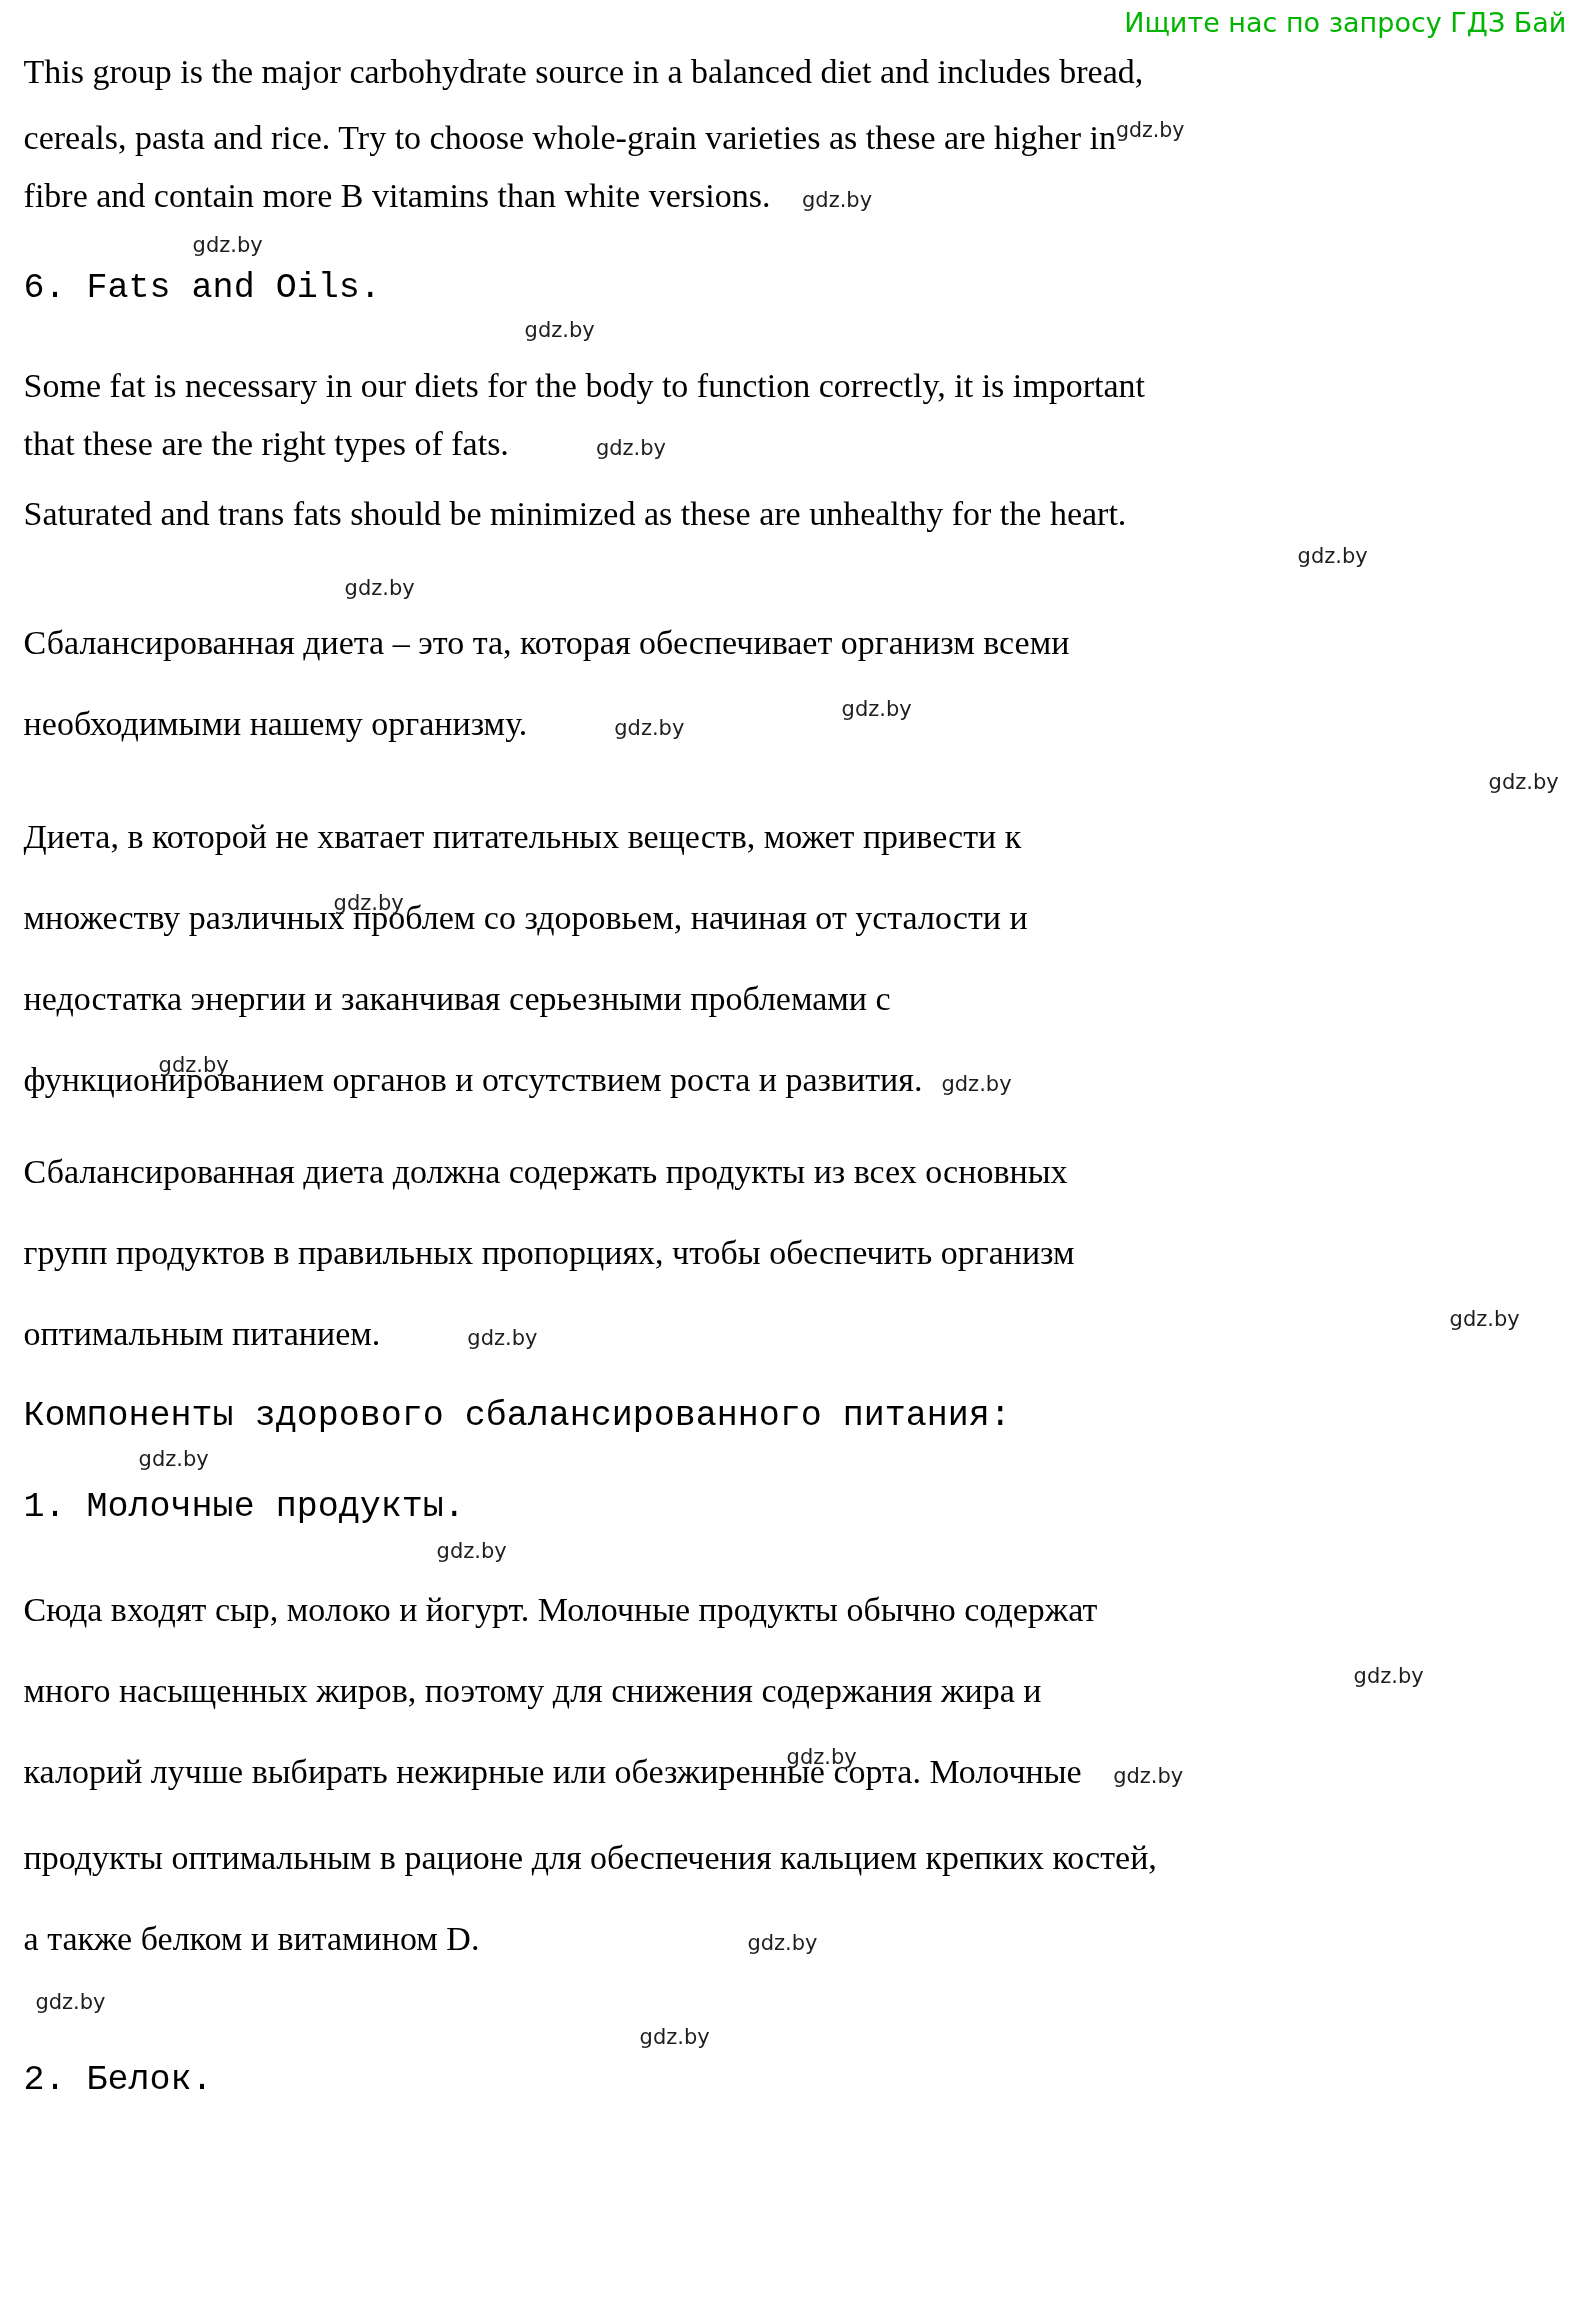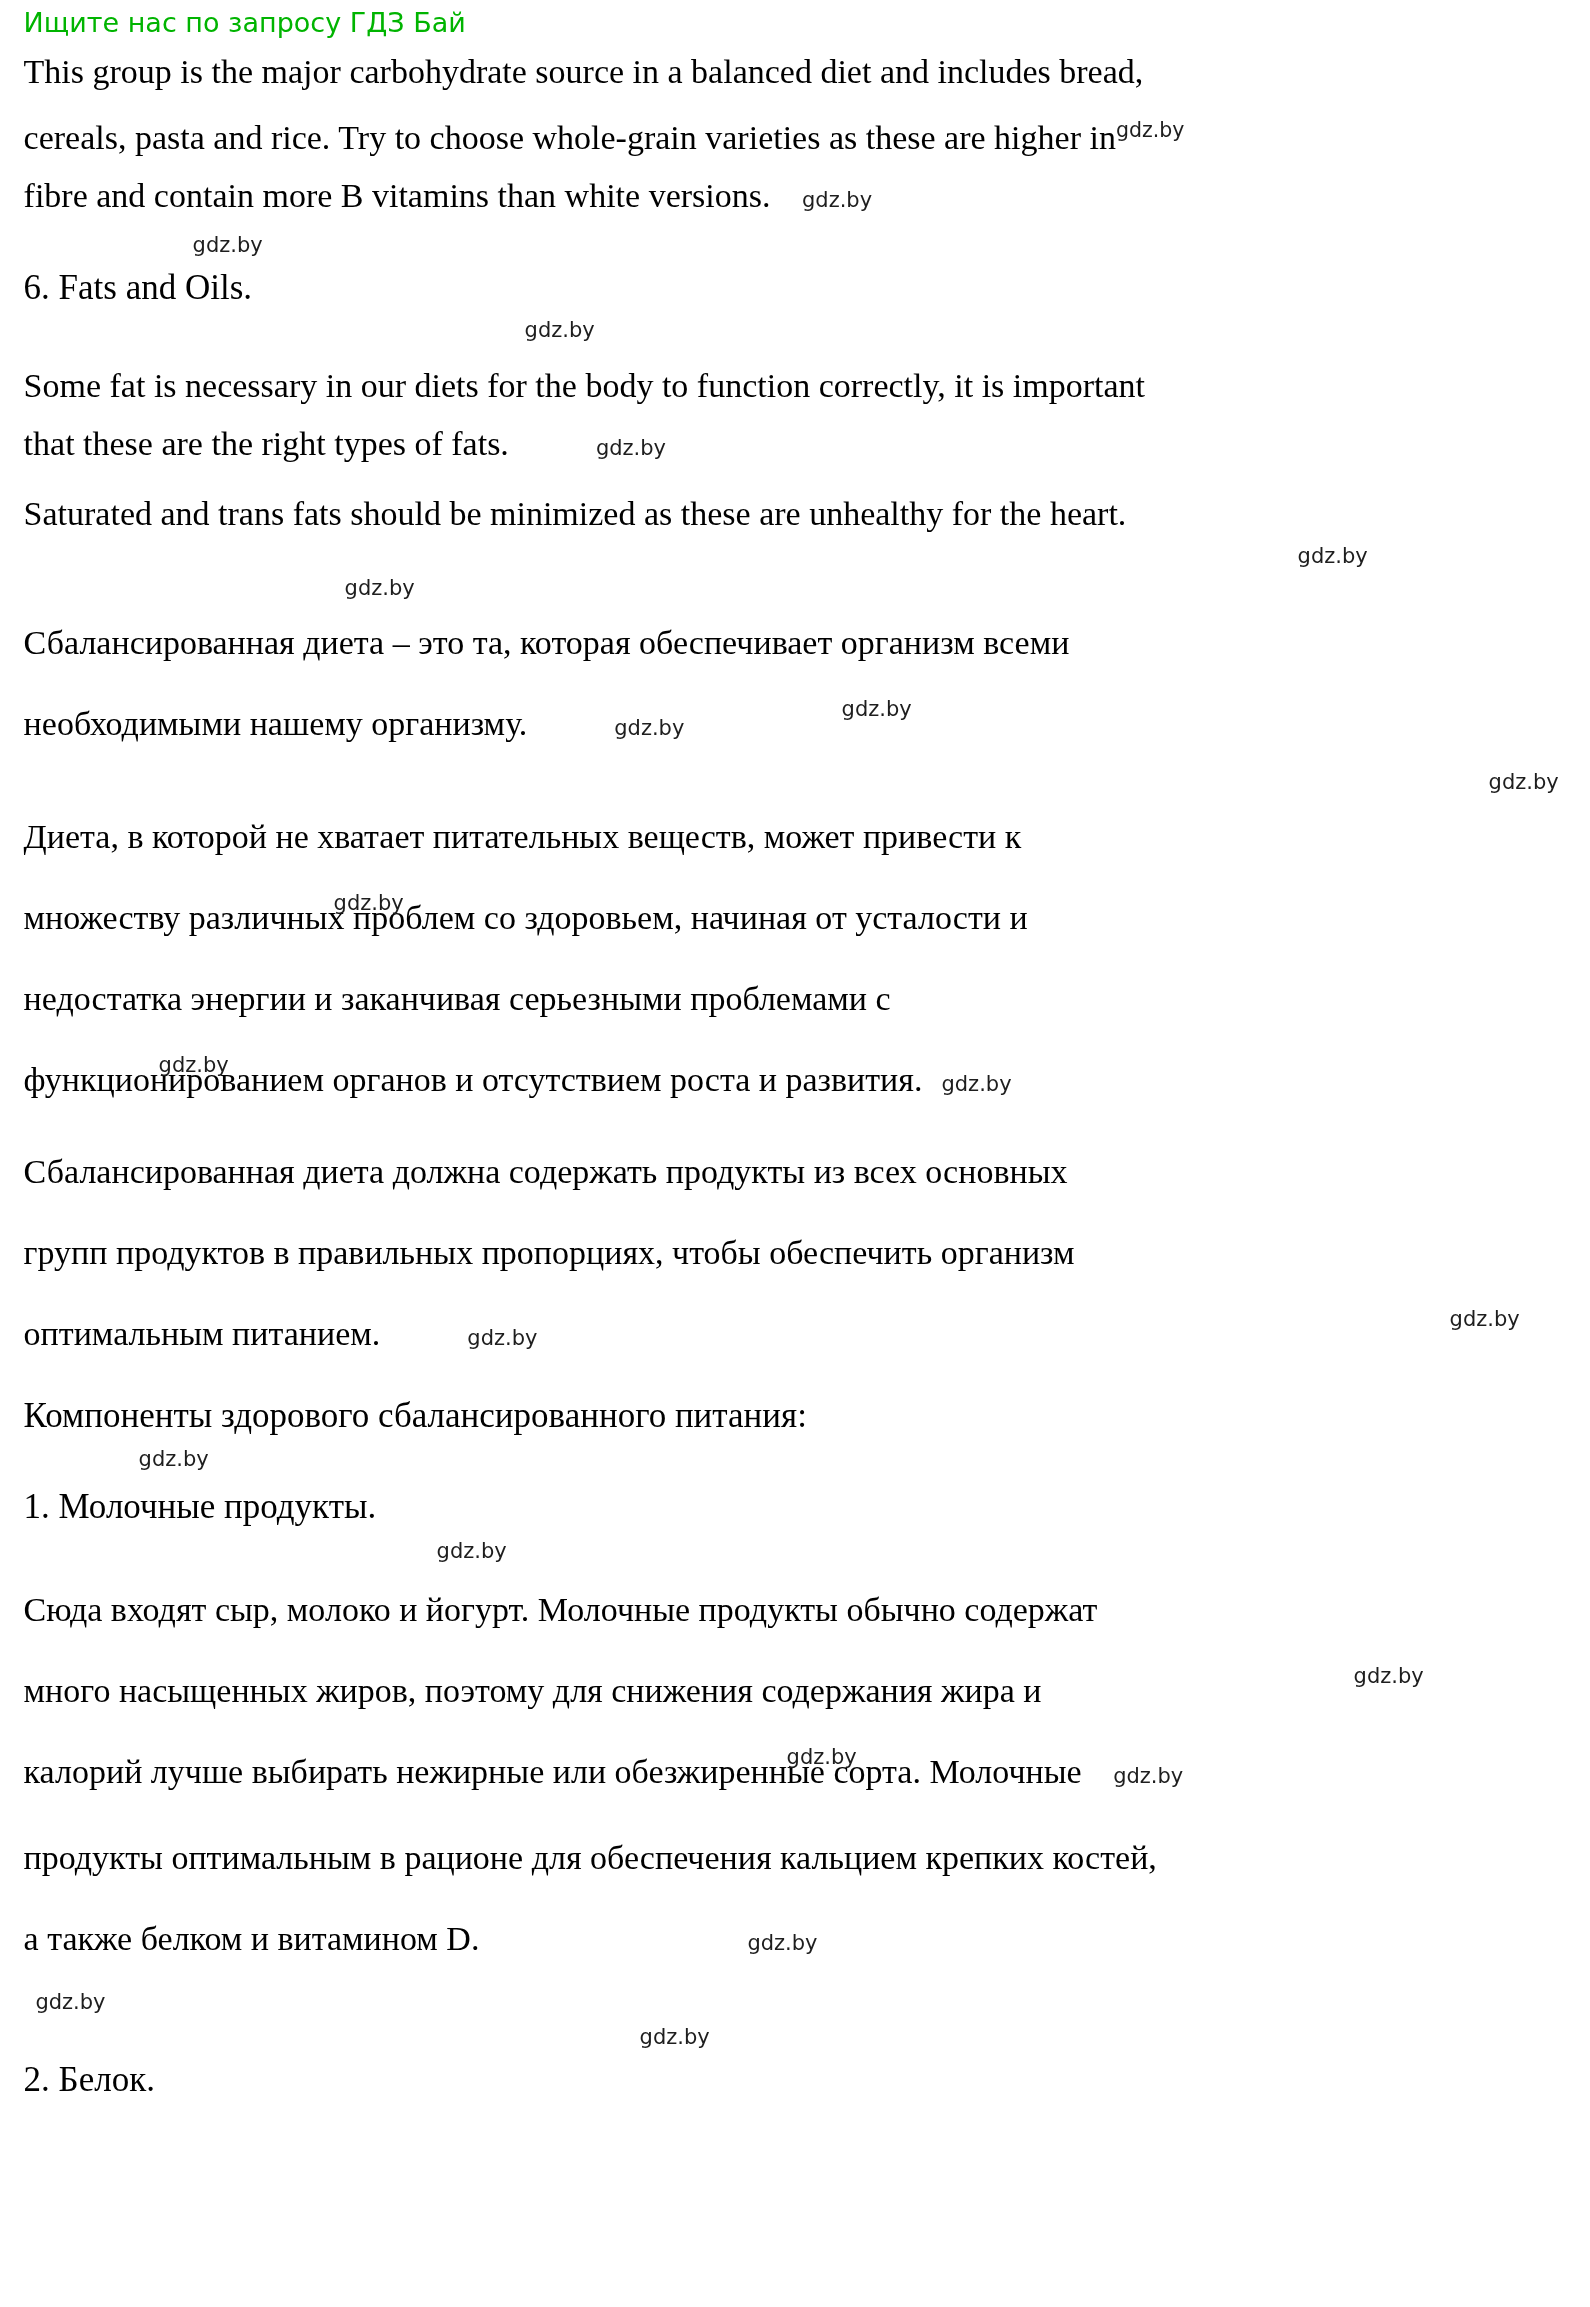--- a/index.html
+++ b/index.html
@@ -11,30 +11,30 @@
   .page {
     box-sizing: border-box;
     width: 1590px;
     height: 2307px;
     padding: 4.7px 23.6px 7.9px 23.6px;
     display: flex;
     flex-direction: column;
     overflow: hidden;
   }
   .promo {
-    text-align: left;
+    text-align: right;
     font-family: "DejaVu Sans", sans-serif;
     font-size: 27px;
     line-height: 35px;
     color: var(--green, #00b400);
   }
   .para { position: relative; margin: 0; }
   .en   { font-size: 34px; line-height: 58px; }
   .ru   { font-size: 34px; line-height: 81px; }
-  .heading { font-size: 35px; line-height: 58px; }
+  .heading { font-size: 35px; line-height: 58px; font-family: Liberation Mono, monospace; }
   .line { display: block; white-space: nowrap; }
   .wm {
     font-family: "DejaVu Sans", sans-serif;
     font-size: 21px;
     color: var(--wm, #1e1e1e);
     white-space: nowrap;
   }
   .wm-sup { vertical-align: super; font-size: 20.5px; }
   .wm-abs { position: absolute; }
   .wm-line {

